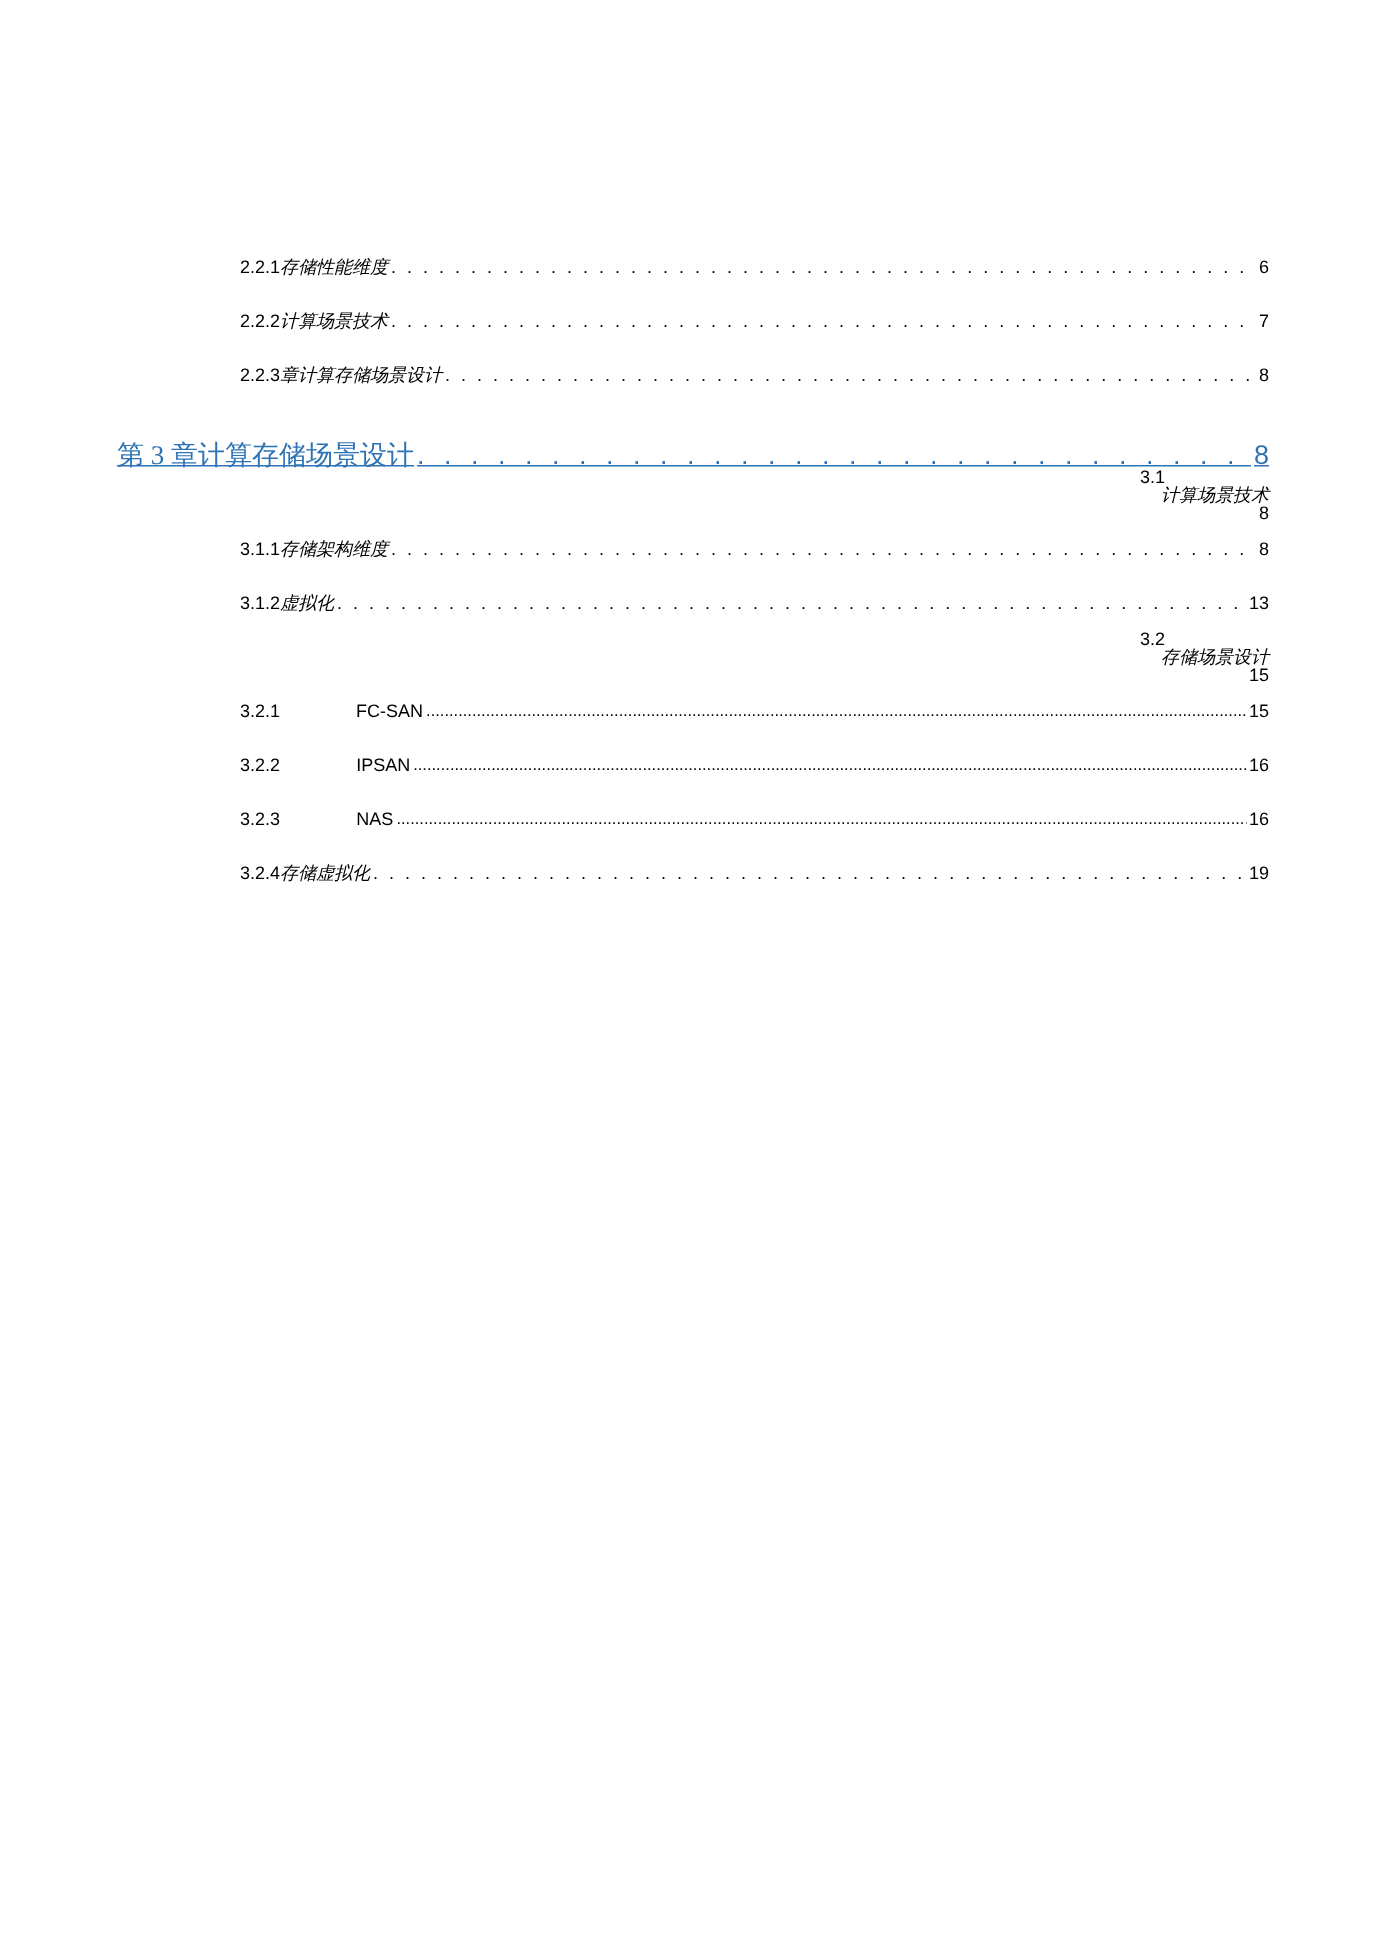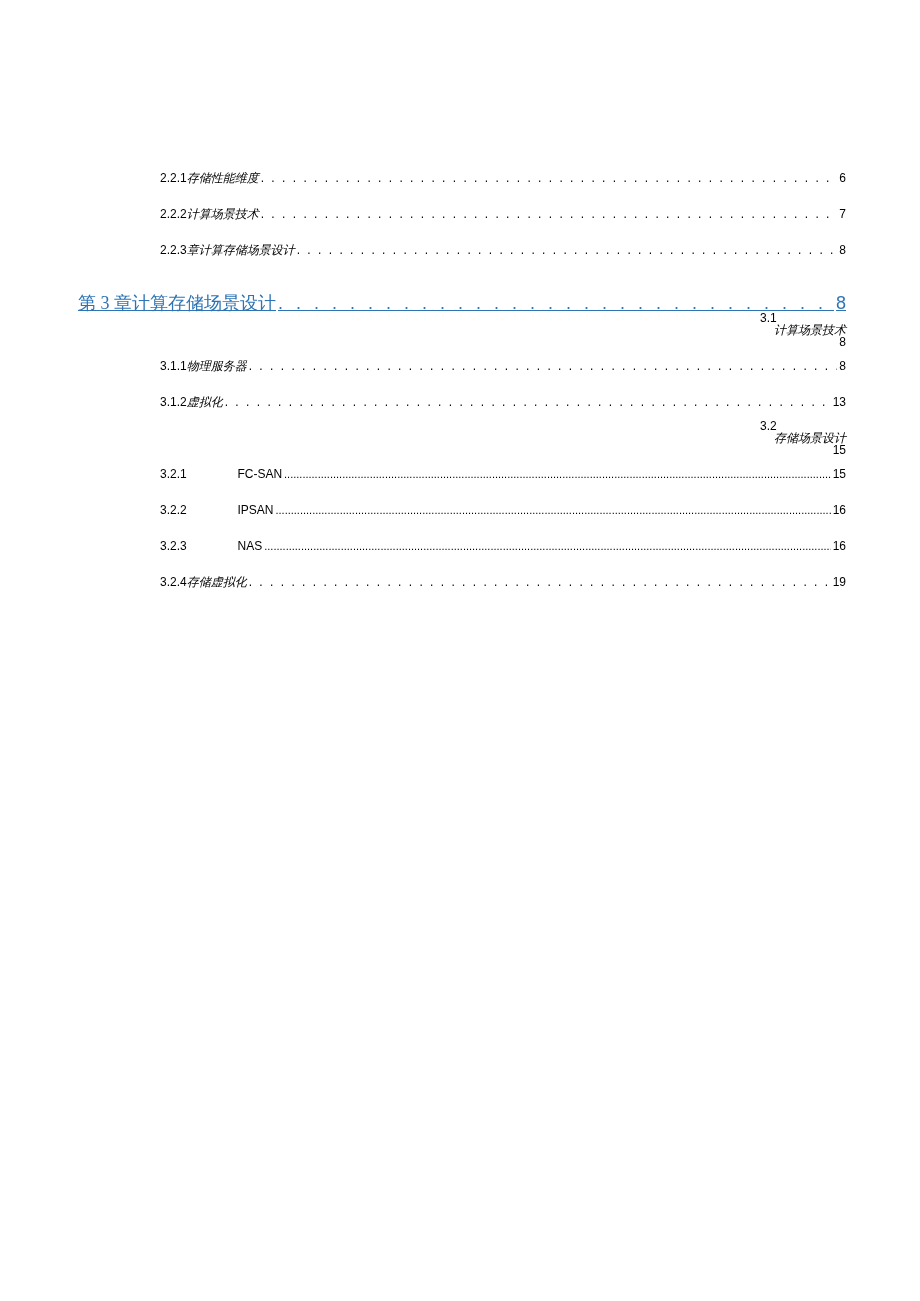--- a/index.html
+++ b/index.html
@@ -111,21 +111,21 @@
 
   <div class="toc-row level-2">
     <span class="num">3.1</span>
     <span class="title italic">计算场景技术</span>
     <span class="leader">. . . . . . . . . . . . . . . . . . . . . . . . . . . . . . . . . . . . . . . . . . . . . . . . . . . . . . . . . . . . . . . . . . . . . . . . . . . . . . . . . . . . . . . . . . . . . . . . . . . . . . . . . . . . . . . . . . . . . . . . . . . . . . . . . . . . . . . . . . . . . . . . . . . . . . . .</span>
     <span class="page-num">8</span>
   </div>
 
   <div class="toc-row level-3">
     <span class="num">3.1.1</span>
-    <span class="title italic">物理服务器</span>
+    <span class="title italic">存储架构维度</span>
     <span class="leader">. . . . . . . . . . . . . . . . . . . . . . . . . . . . . . . . . . . . . . . . . . . . . . . . . . . . . . . . . . . . . . . . . . . . . . . . . . . . . . . . . . . . . . . . . . . . . . . . . . . . . . . . . . . . . . . . . . . . . . . . . . . . . . . . . . . . . . . . . . . . . . . . . . . . . . . . . .</span>
     <span class="page-num">8</span>
   </div>
 
   <div class="toc-row level-3">
     <span class="num">3.1.2</span>
     <span class="title italic">虚拟化</span>
     <span class="leader">. . . . . . . . . . . . . . . . . . . . . . . . . . . . . . . . . . . . . . . . . . . . . . . . . . . . . . . . . . . . . . . . . . . . . . . . . . . . . . . . . . . . . . . . . . . . . . . . . . . . . . . . . . . . . . . . . . . . . . . . . . . . . . . . . . . . . . . . . . . . . . . . . . . . . . . . . . . . .</span>
     <span class="page-num">13</span>
   </div>

